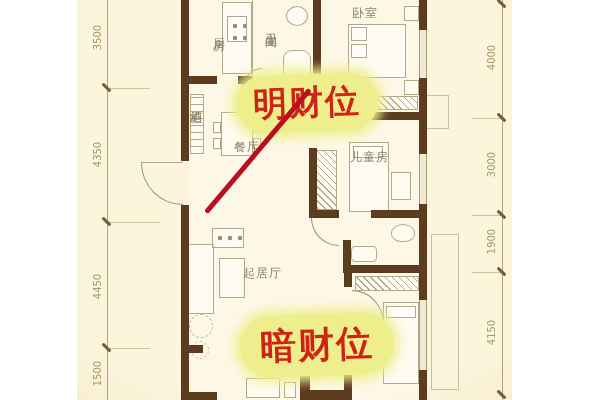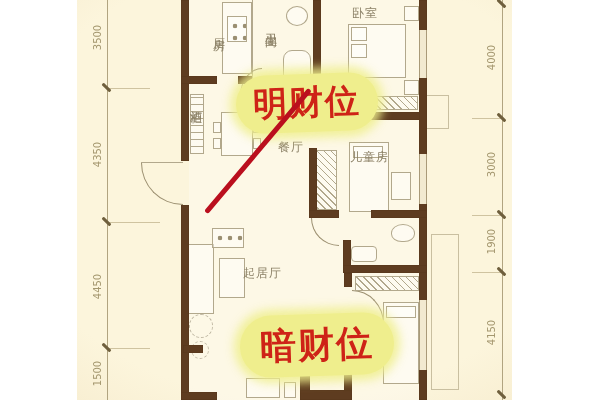--- a/index.html
+++ b/index.html
@@ -105,21 +105,21 @@
 <div class="abs furn dots" style="left:212px;top:228px;width:32px;height:20px;"></div>
 <div class="abs plant" style="left:189px;top:314px;width:24px;height:24px;"></div>
 <div class="abs plant" style="left:191px;top:341px;width:18px;height:18px;"></div>
 <div class="abs furn" style="left:246px;top:378px;width:34px;height:20px;"></div>
 <div class="abs furn" style="left:284px;top:382px;width:12px;height:16px;"></div>
 
 <div class="abs roomlabel vtext" style="left:214px;top:28px;">厨房</div>
 <div class="abs roomlabel vtext" style="left:266px;top:24px;">卫生间</div>
 <div class="abs roomlabel" style="left:352px;top:8px;">卧室</div>
 <div class="abs roomlabel vtext" style="left:191px;top:101px;">酒柜</div>
-<div class="abs roomlabel" style="left:234px;top:142px;margin-left:44px;">餐厅</div>
+<div class="abs roomlabel" style="left:234px;top:142px;">餐厅</div>
 <div class="abs roomlabel" style="left:350px;top:152px;">儿童房</div>
 <div class="abs roomlabel" style="left:243px;top:268px;">起居厅</div>
 
 <div class="abs dimline" style="left:107px;top:0;width:1px;height:400px;"></div>
 <div class="abs dimline" style="left:502px;top:0;width:1px;height:400px;"></div>
 <div class="abs extline" style="left:108px;top:88px;width:42px;height:1px;"></div>
 <div class="abs extline" style="left:108px;top:222px;width:52px;height:1px;"></div>
 <div class="abs extline" style="left:108px;top:348px;width:42px;height:1px;"></div>
 <div class="abs extline" style="left:472px;top:118px;width:30px;height:1px;"></div>
 <div class="abs extline" style="left:472px;top:215px;width:30px;height:1px;"></div>

